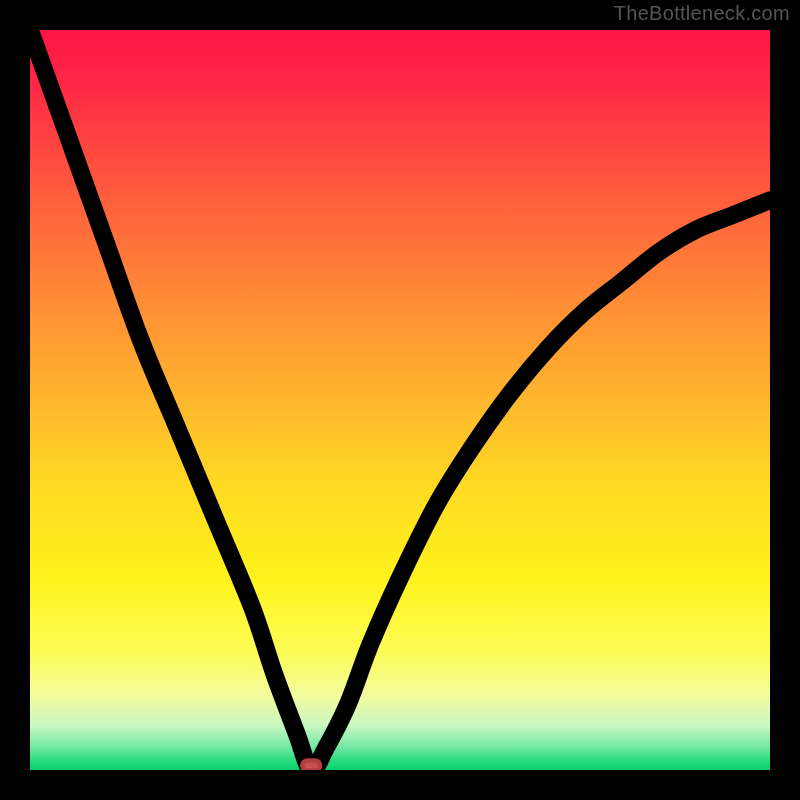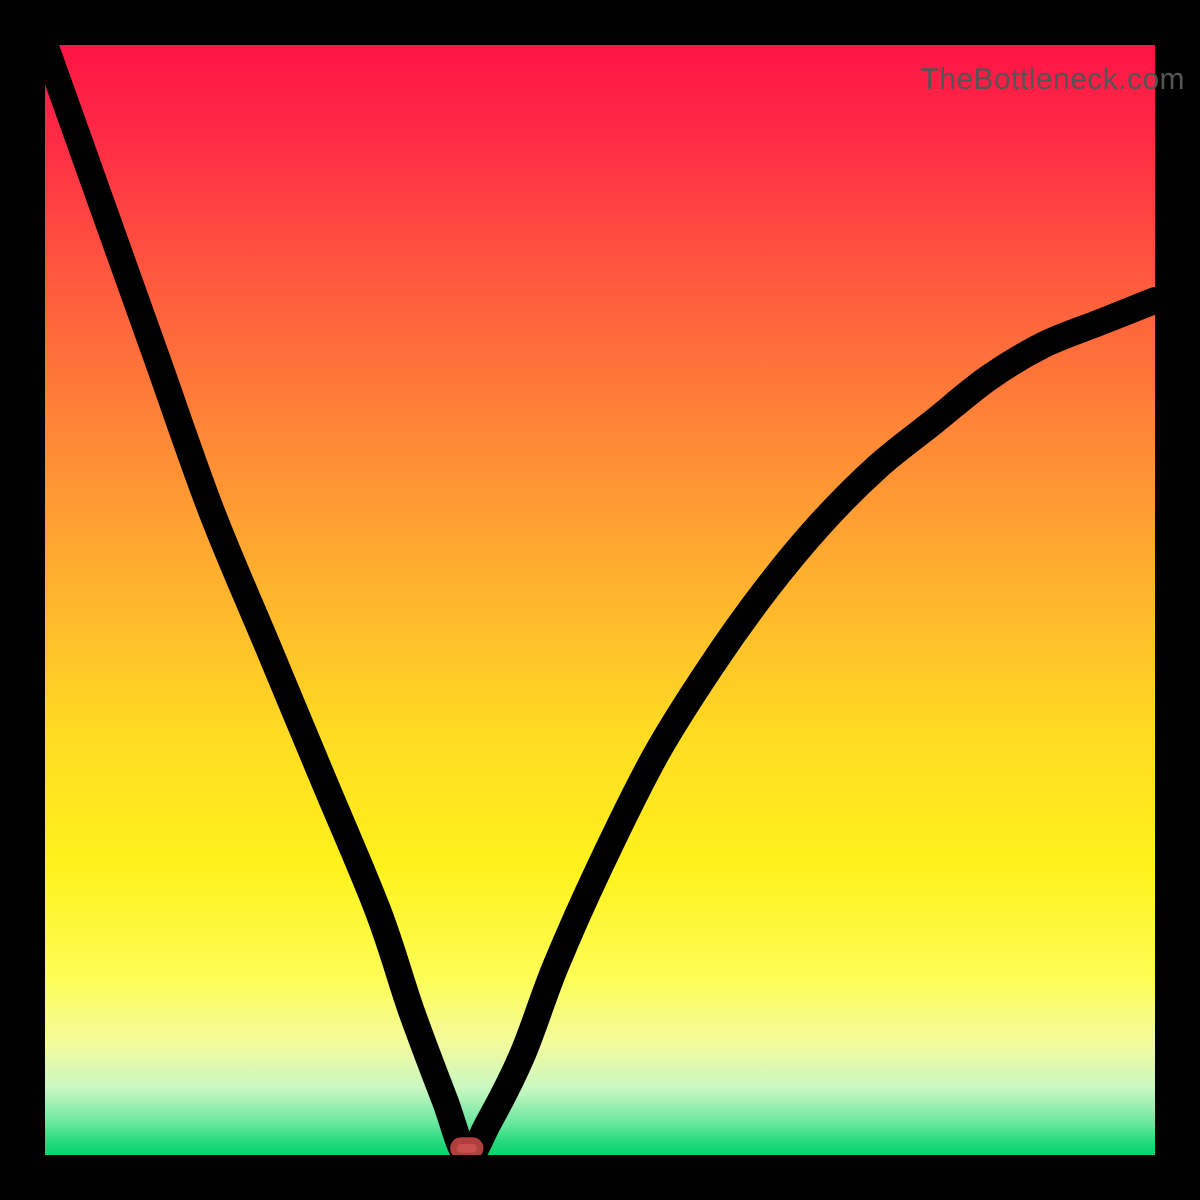--- a/index.html
+++ b/index.html
@@ -19,21 +19,20 @@
   }
   .watermark {
     position: absolute;
     top: 2px;
     right: 10px;
     color: #555;
     font-size: 20px;
     letter-spacing: 0.3px;
     z-index: 10;
     user-select: none;
-    margin-top: 40px;
   }
   .plot-area {
     position: absolute;
     left: 30px;
     top: 30px;
     width: 740px;
     height: 740px;
     overflow: hidden;
   }
   .gradient {

